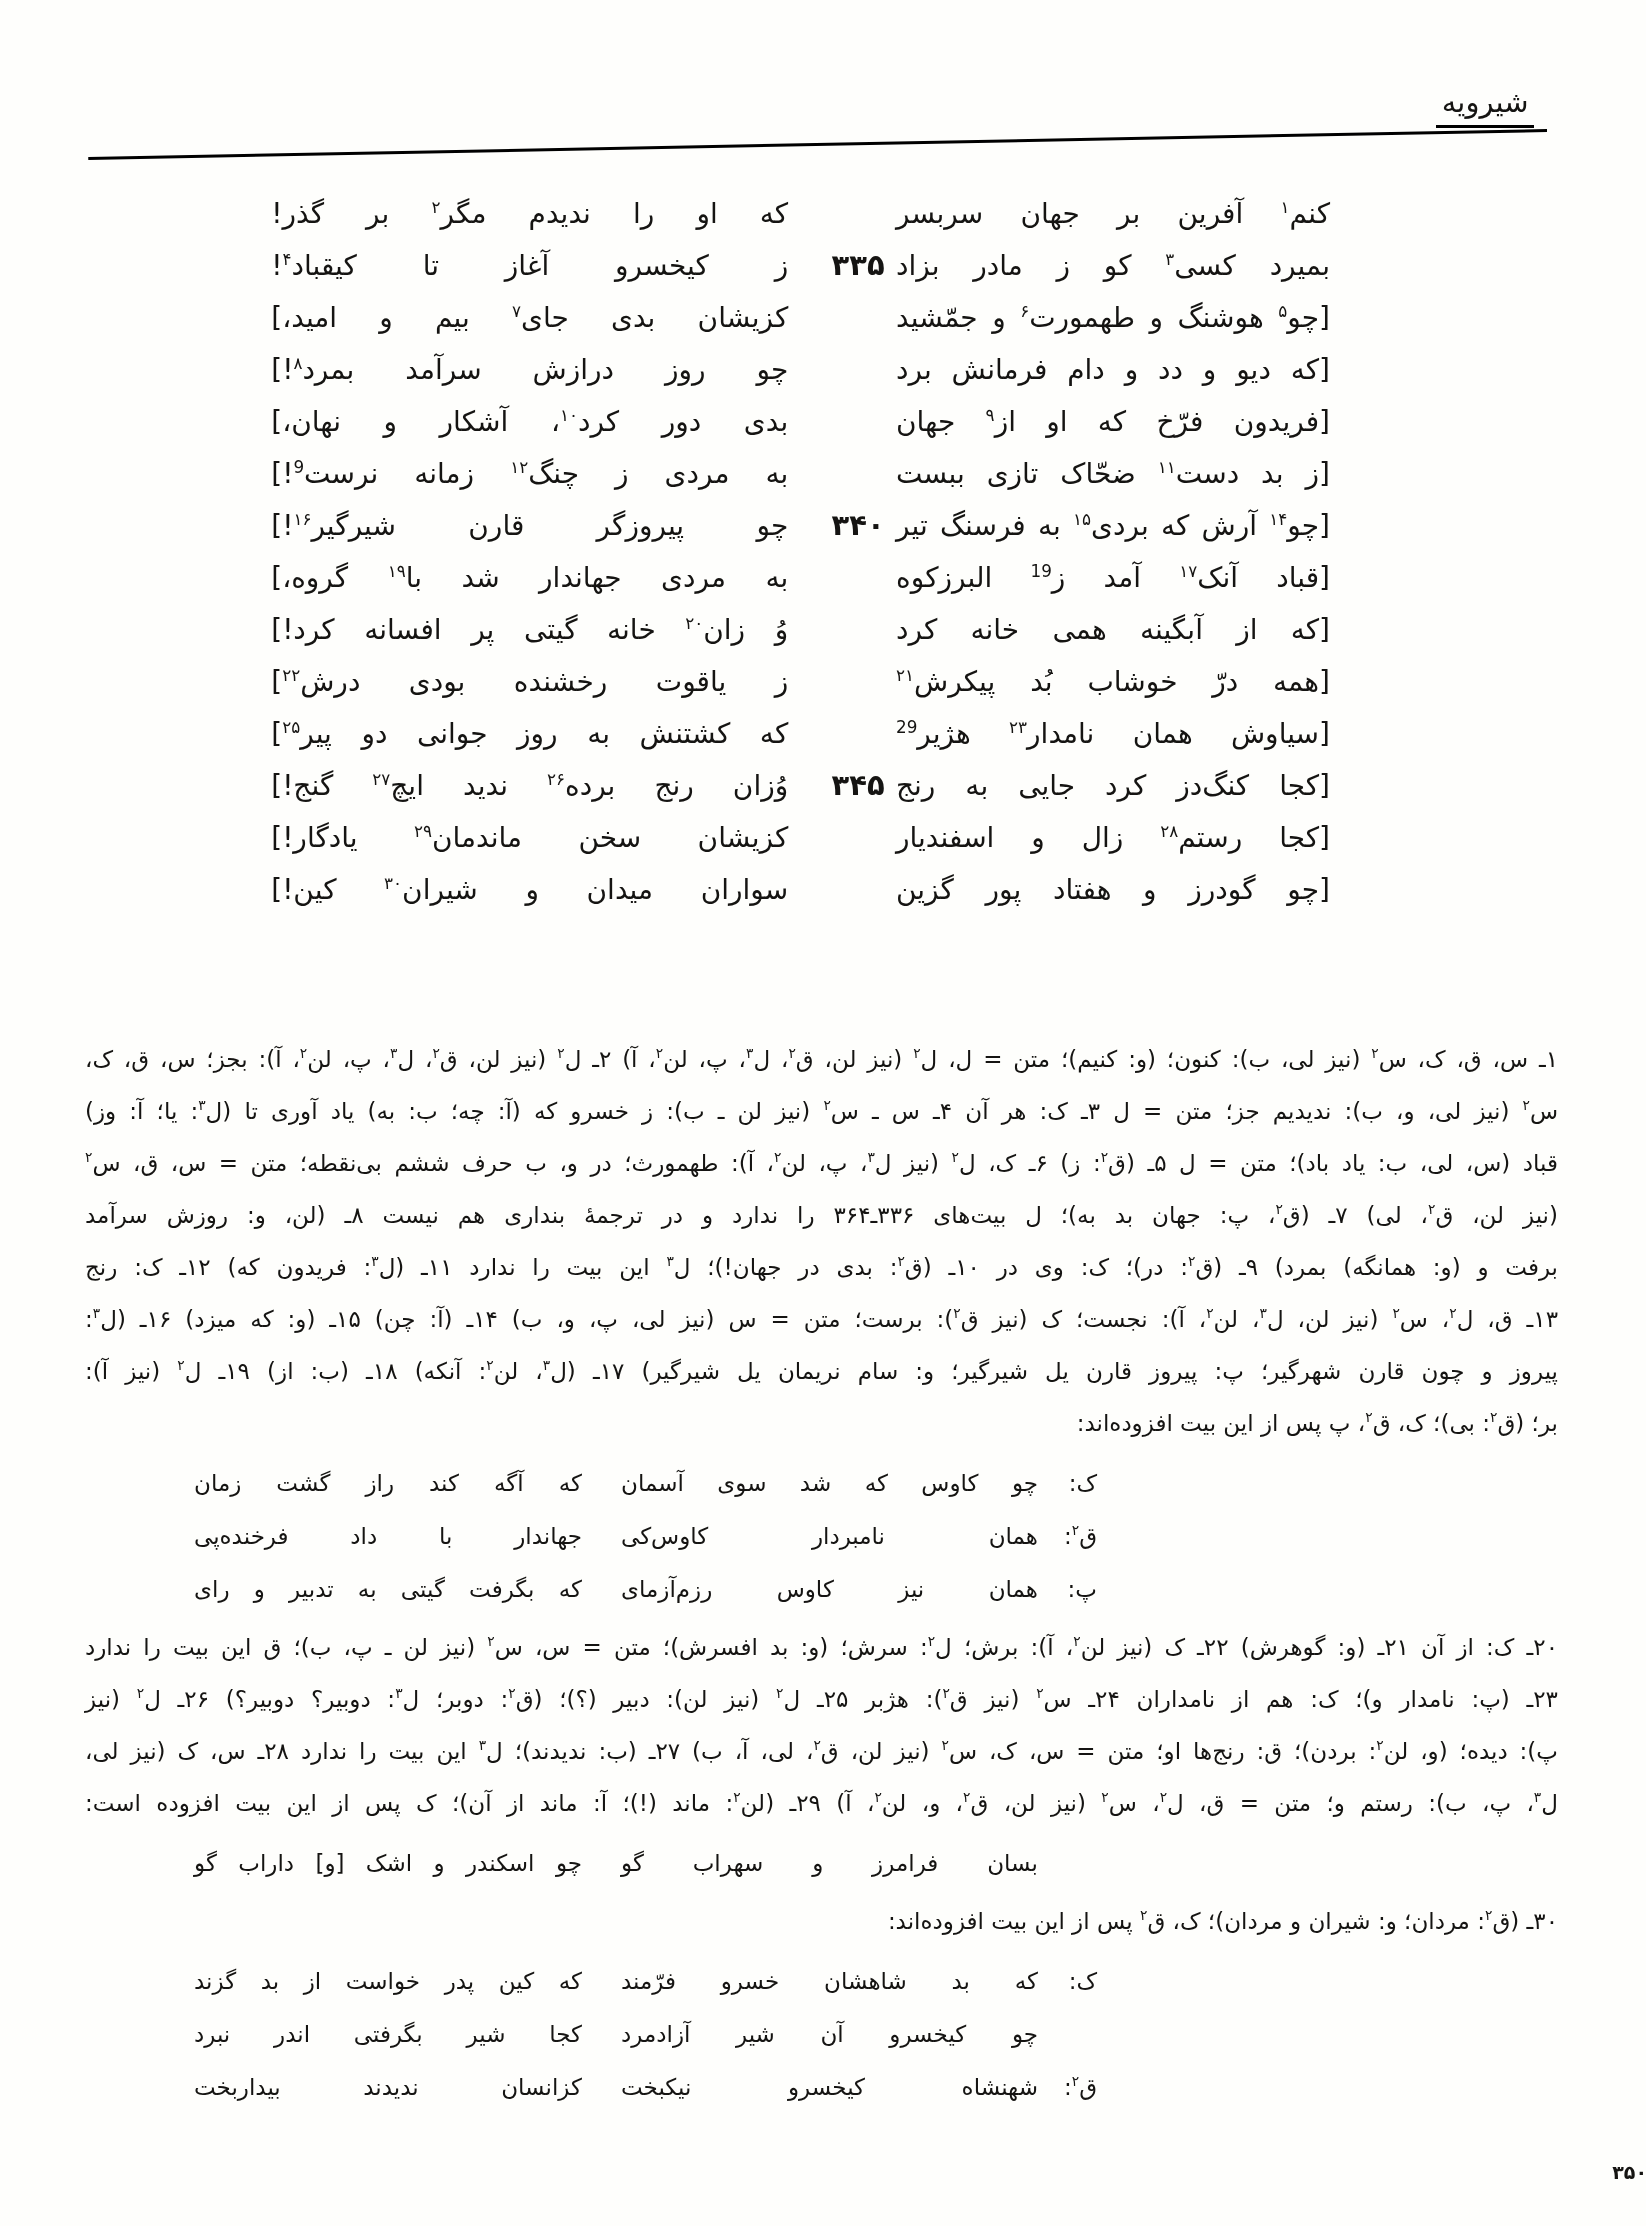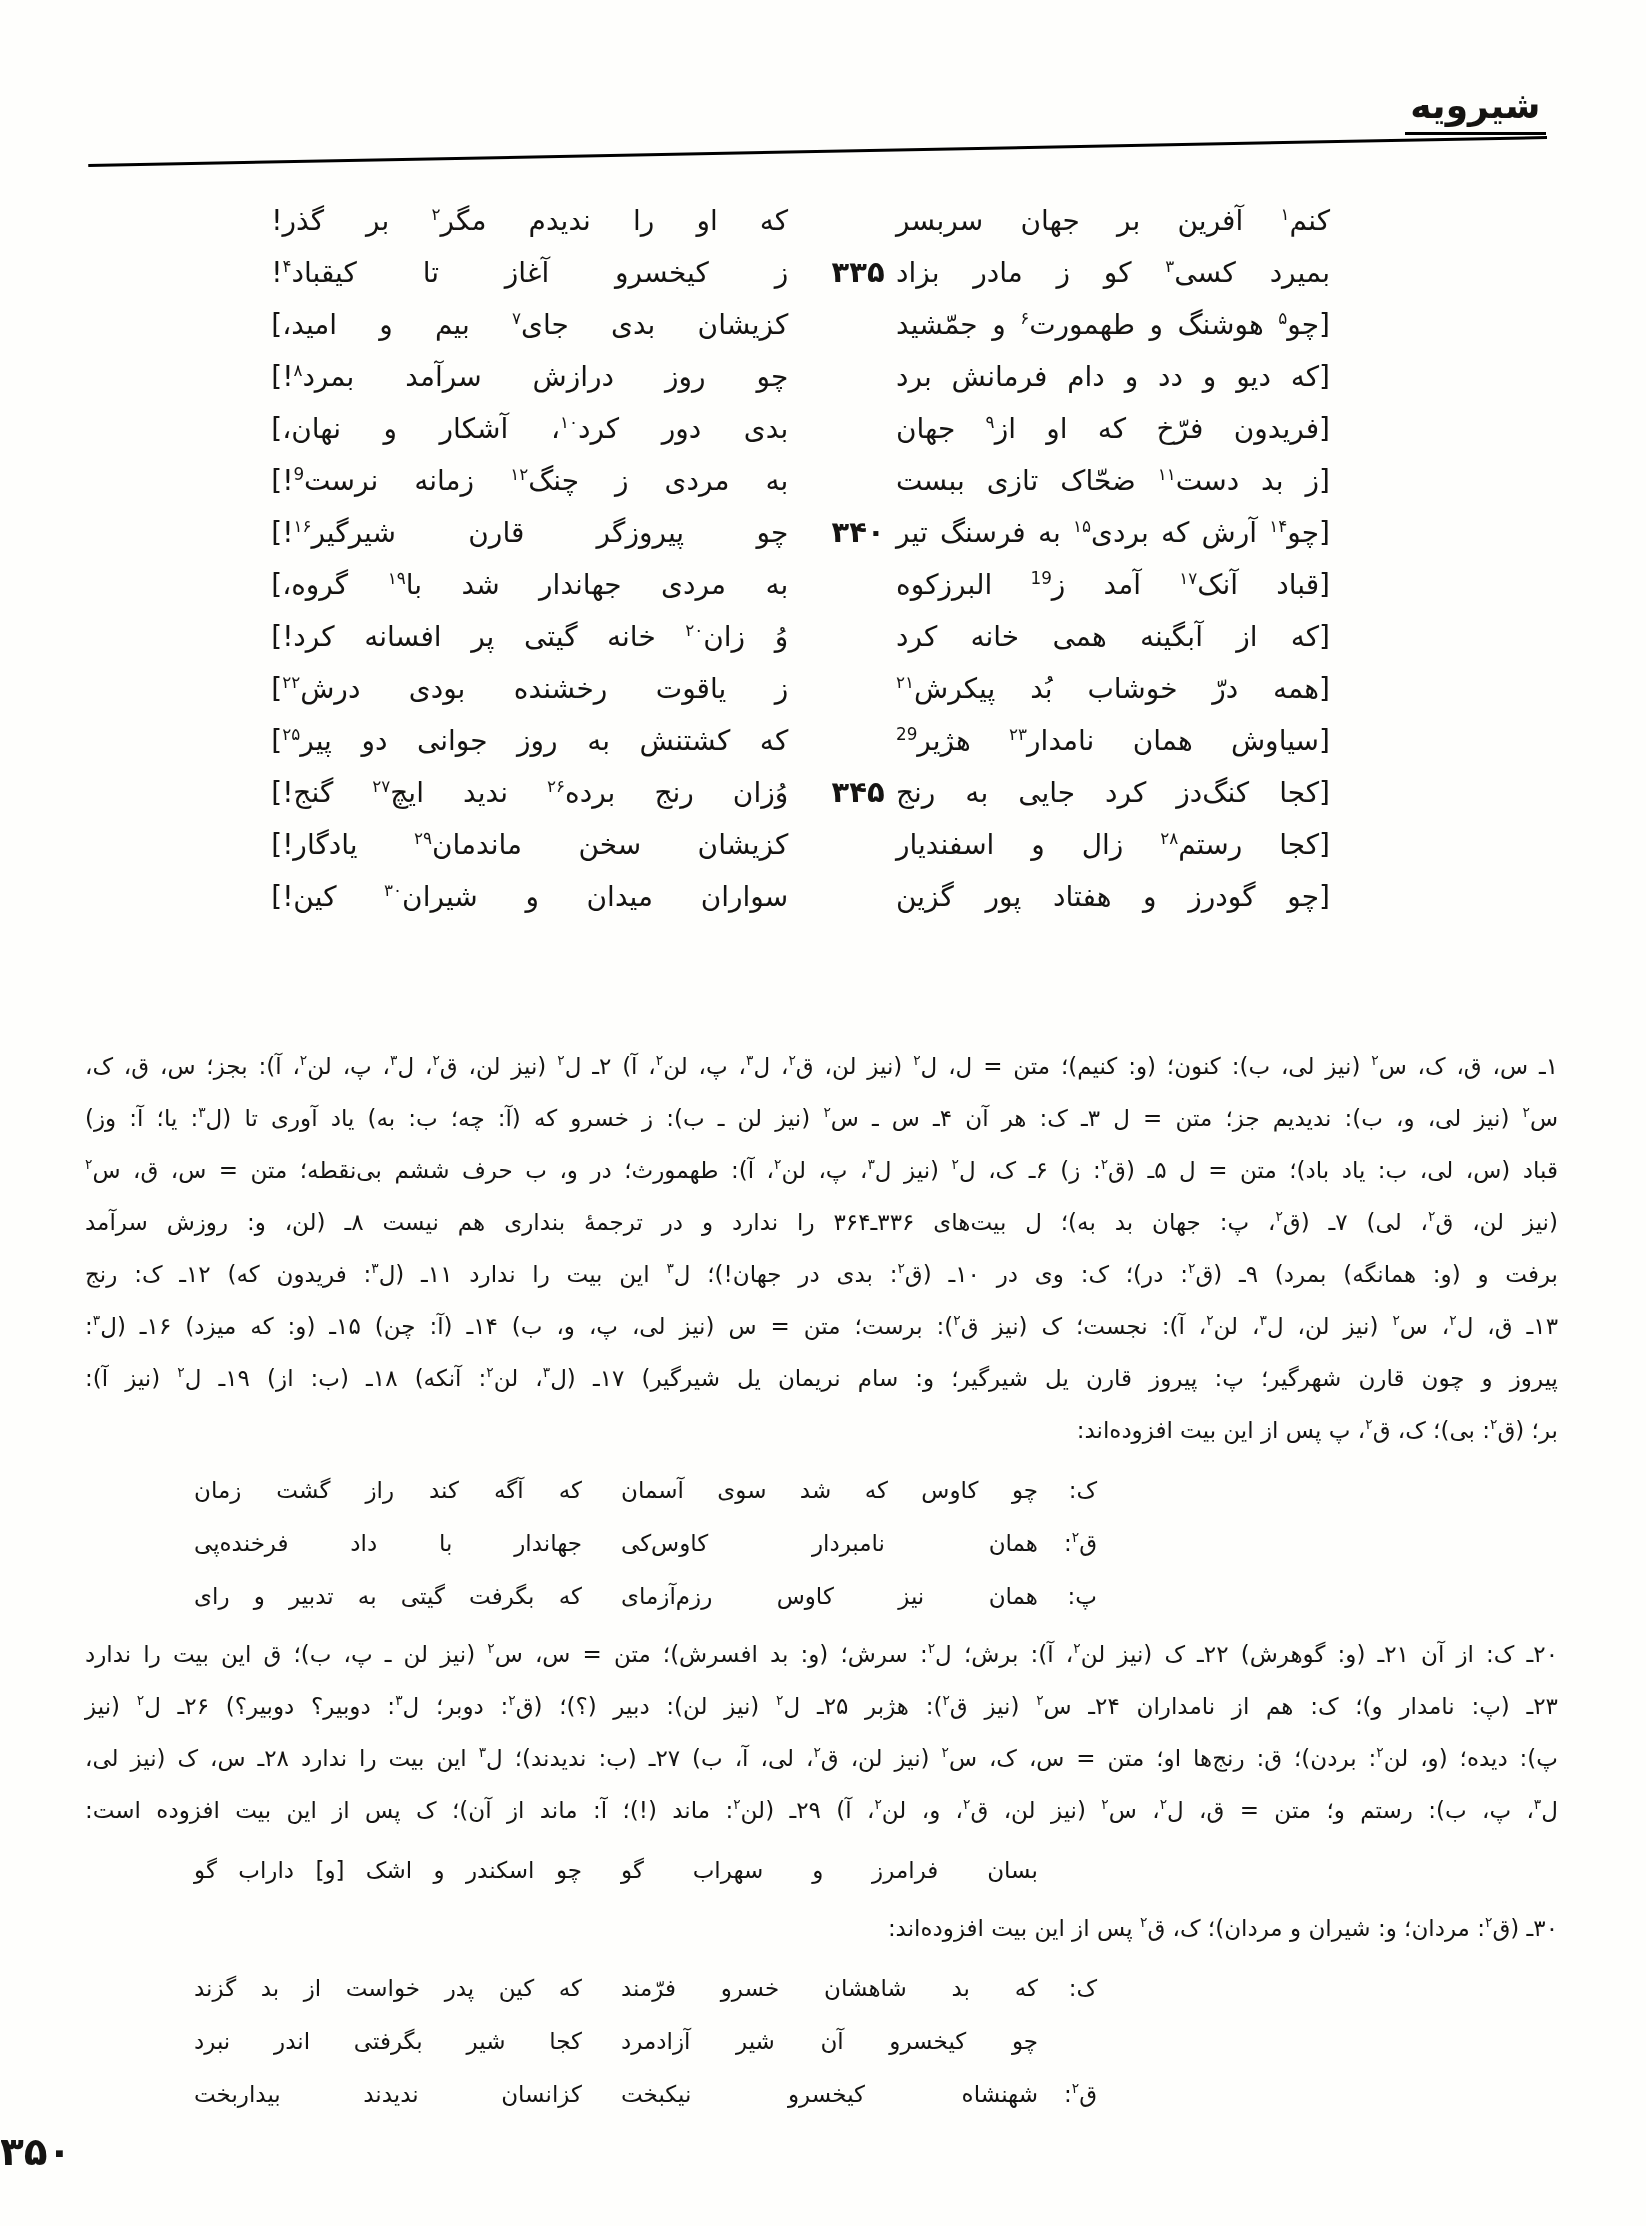--- a/index.html
+++ b/index.html
@@ -6,22 +6,22 @@
   body{
     width:1647px;height:2226px;position:relative;overflow:hidden;
     background:#fefefc;color:#151412;
     font-family:"DejaVu Sans",sans-serif;
     direction:rtl;
   }
   sup{font-size:.60em;line-height:0;vertical-align:super;}
   
   .header{margin:85px 100px 0 88px;position:relative;}
   .title{
-    display:inline-block;font-size:36px;font-weight:bold;
-    padding:0 5.5px 5.5px 5.5px;margin-right:1px;border-bottom:3.7px solid #000;
+    display:inline-block;font-size:29px;font-weight:normal;
+    padding:0 5.5px 5.5px 5.5px;margin-right:13px;border-bottom:3.7px solid #000;
   }
   .rule{border-top:3.7px solid #000;margin-top:1.8px;transform:rotate(-1.1deg);transform-origin:right center;}
   
   .poem{margin:55px 317px 0 0;}
   .verse-row{display:flex;align-items:center;height:52px;}
   .hem{font-size:28px;white-space:nowrap;
        text-align:justify;text-align-last:justify;text-justify:inter-word;}
   .hem-right{width:434px;}
   .v-num{width:61px;text-align:center;font-size:29px;flex:none;margin:0 7.4px;font-weight:bold;}
   .hem-left{width:517px;margin-right:32px;}
@@ -29,22 +29,22 @@
   .fn{margin:118px 89px 0 85px;font-size:23px;line-height:52px;}
   .fn-line{text-align:justify;text-align-last:justify;text-justify:inter-word;}
   .fn-line.short{text-align:right;text-align-last:auto;}
   
   .var-block{margin:7.4px 461px 5.5px 0;}
   .var-row{display:flex;align-items:center;height:53px;font-size:23px;}
   .var-sig{width:59px;flex:none;white-space:nowrap;}
   .var-right{width:417px;text-align:justify;text-align-last:justify;white-space:nowrap;}
   .var-left{width:388px;margin-right:39px;text-align:justify;text-align-last:justify;white-space:nowrap;}
   
-  .page-num{position:absolute;bottom:52px;left:0;right:0;text-align:left;
-            font-size:39px;font-weight:bold;letter-spacing:1.8px;}
+  .page-num{position:absolute;bottom:43px;left:0;right:0;text-align:right;
+            font-size:19px;font-weight:bold;letter-spacing:1.8px;}
 </style>
 </head>
 <body>
 
 <div class="header">
   <div class="title">شیرویه</div>
   <div class="rule"></div>
 </div>
 
 <div class="poem">

